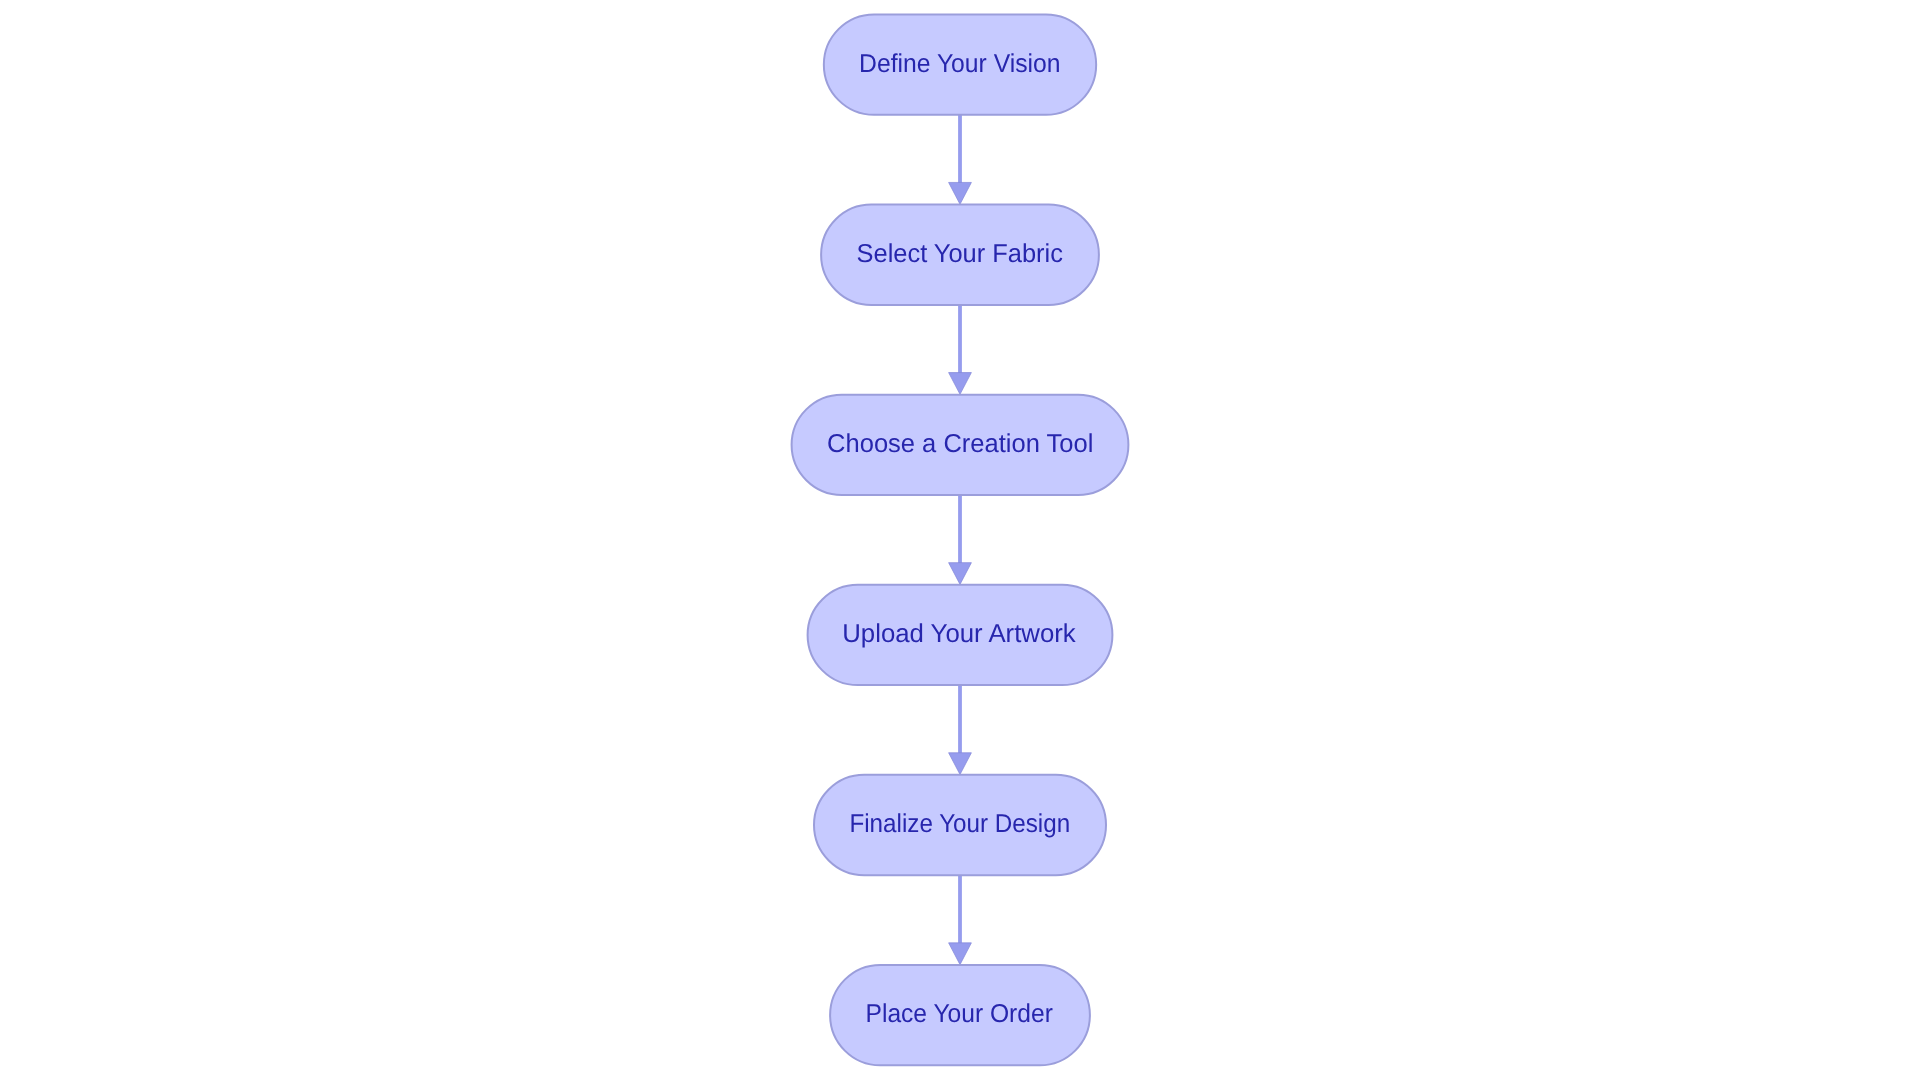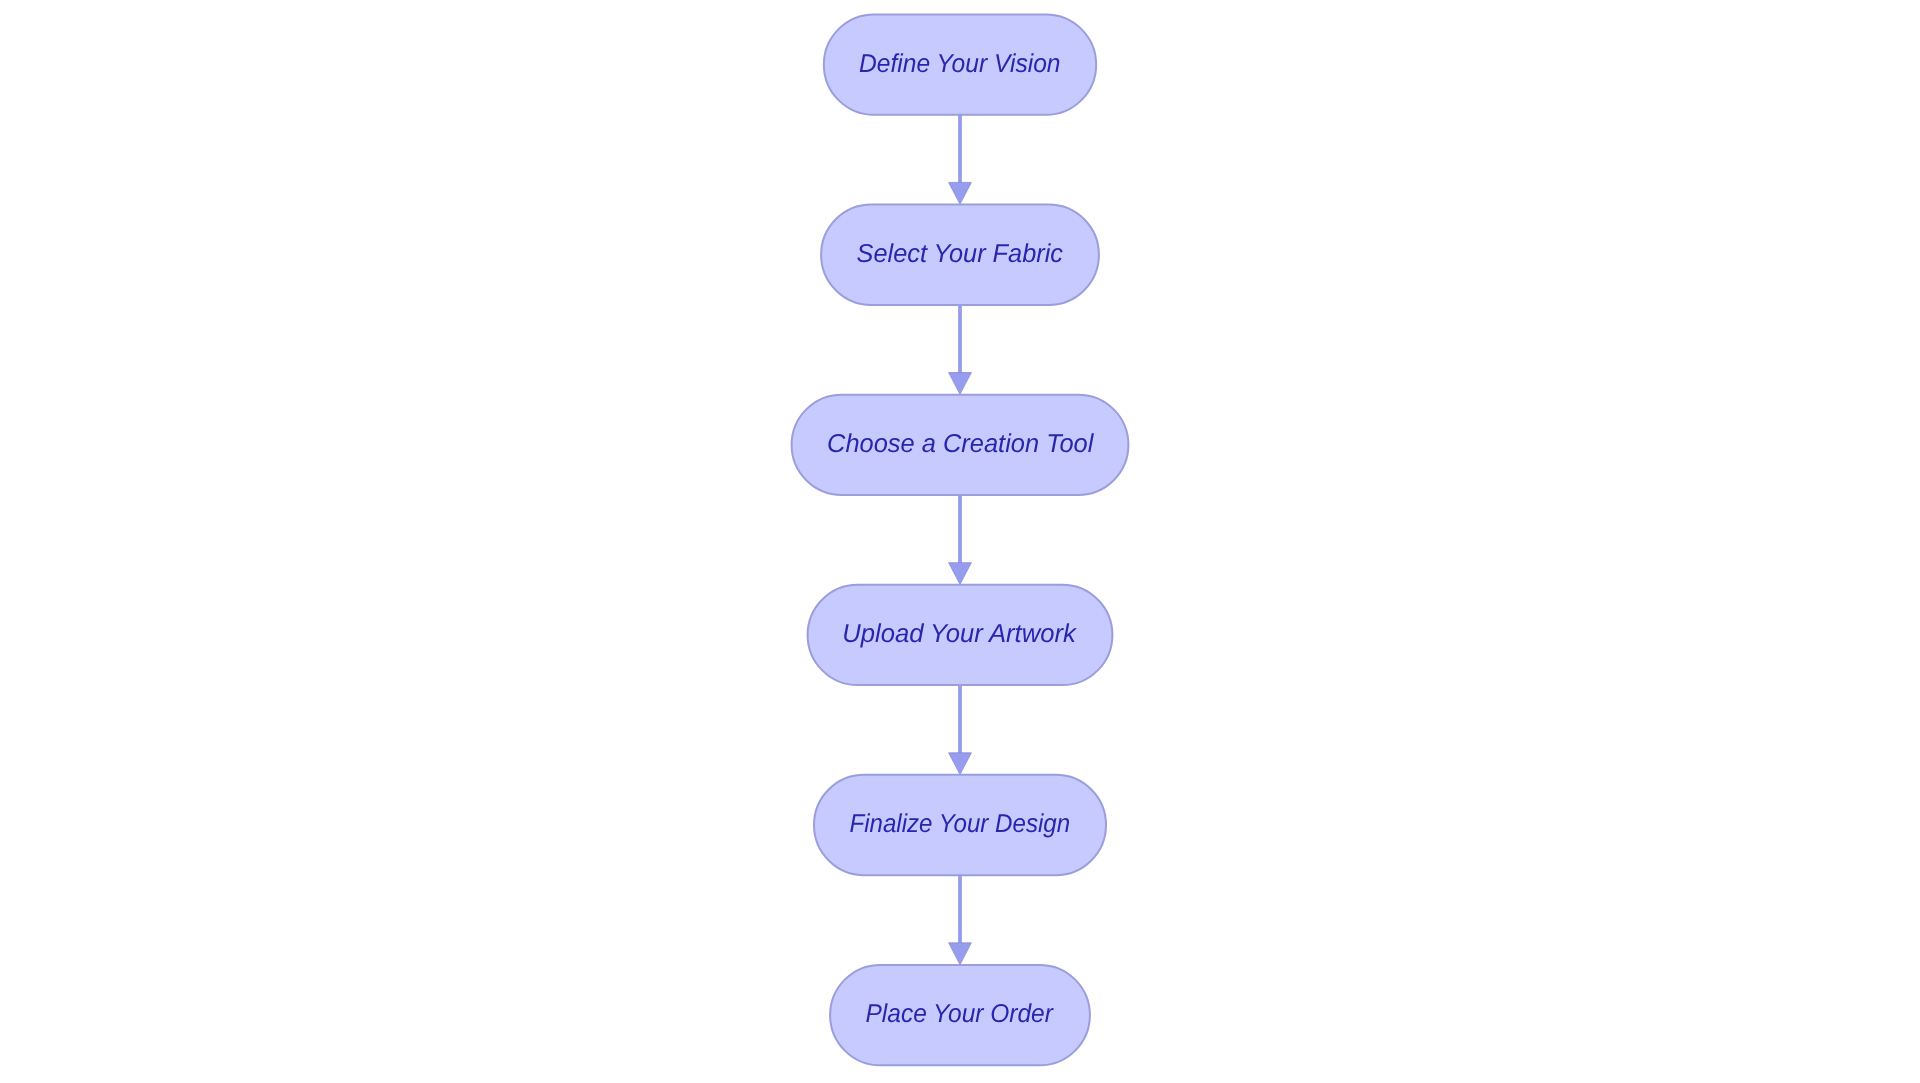--- a/index.html
+++ b/index.html
@@ -1,21 +1,21 @@
 <!DOCTYPE html>
 <html><head>
 <meta charset="utf-8">
 <title>Flowchart</title>
 <style>
   html, body { margin:0; padding:0; }
   body {
     width:1920px; height:1083px; background:#ffffff;
     font-family:"Liberation Sans", sans-serif; overflow:hidden;
   }
-  .stage { position:relative; width:1920px; height:1083px; background:#ffffff;font-style:italic; }
+  .stage { position:relative; width:1920px; height:1083px; background:#ffffff; }
   svg.flow { position:absolute; left:0; top:0; display:block; transform:translateZ(0); }
   .node-shape { stroke-width:2.0px; }
   .edge-line  { fill:none; stroke-width:3.8px; }
   .edge-arrowhead { stroke-width:0.7px; stroke-linejoin:miter; }
   .node-label {
     font-family:"Liberation Sans", sans-serif;
     font-size:25.9px;
     font-weight:400;
     text-anchor:middle;
     -webkit-font-smoothing:antialiased;

